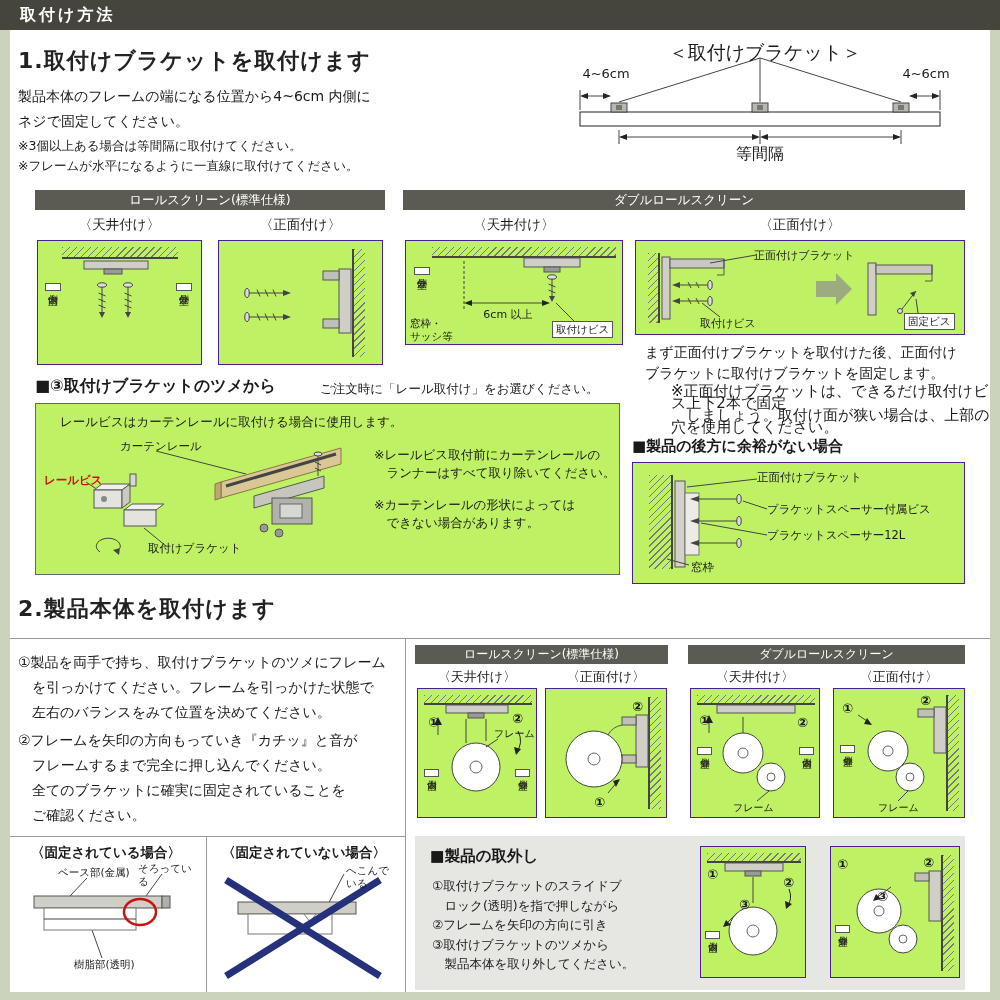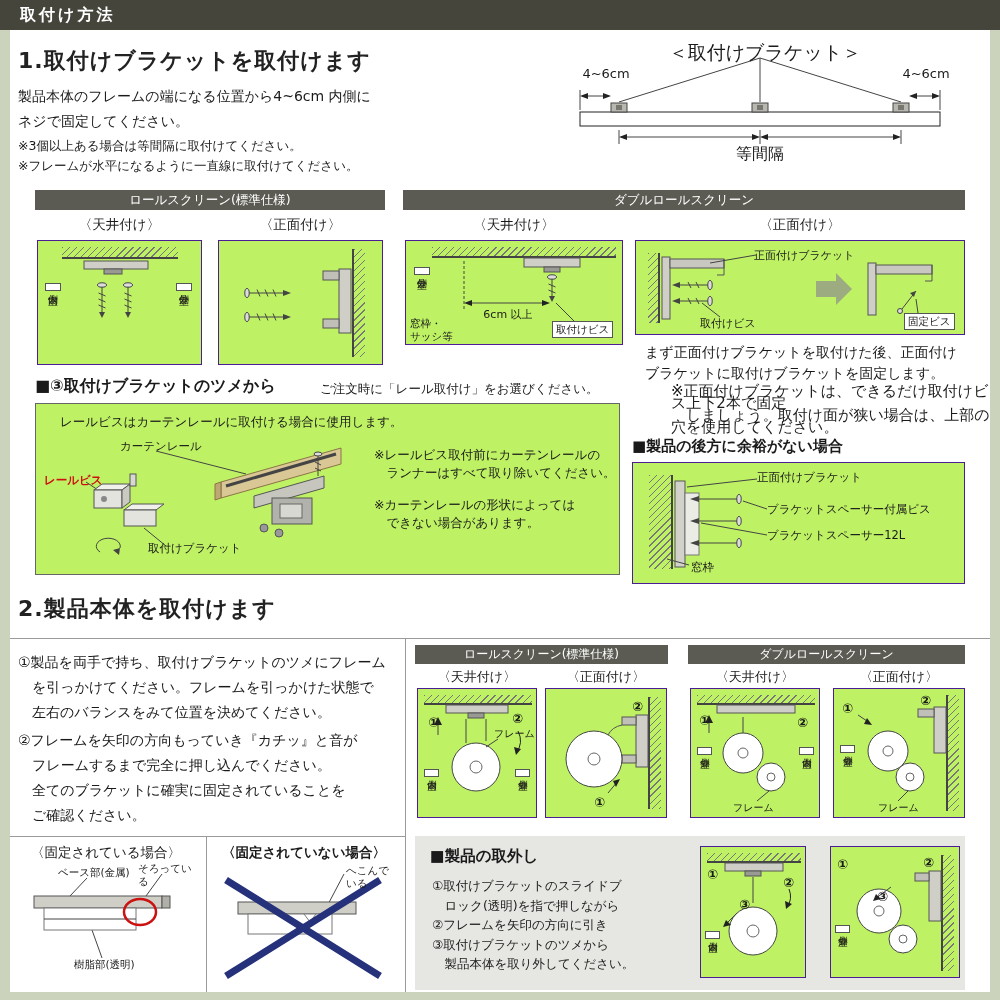--- a/index.html
+++ b/index.html
@@ -266,21 +266,21 @@
 <div class="abs line" style="left:206px;top:836px;width:1px;height:156px"></div>
 
 <div class="abs body-text" style="left:18px;top:650px;width:386px;line-height:25px">①製品を両手で持ち、取付けブラケットのツメにフレーム
 　を引っかけてください。フレームを引っかけた状態で
 　左右のバランスをみて位置を決めてください。</div>
 <div class="abs body-text" style="left:18px;top:728px;width:386px;line-height:25px">②フレームを矢印の方向もっていき『カチッ』と音が
 　フレームするまで完全に押し込んでください。
 　全てのブラケットに確実に固定されていることを
 　ご確認ください。</div>
 
-<div class="abs center" style="left:12px;top:844px;width:188px;font-size:13.5px;font-weight:normal">〈固定されている場合〉</div>
+<div class="abs center" style="left:12px;top:844px;width:188px;font-size:13.5px;font-weight:bold">〈固定されている場合〉</div>
 <div class="abs center" style="left:208px;top:844px;width:192px;font-size:13.5px;font-weight:bold">〈固定されていない場合〉</div>
 
 <div class="abs" style="left:12px;top:862px;width:190px;height:126px">
   <svg width="190" height="126">
     <line x1="75" y1="16" x2="58" y2="34" stroke="#444"></line>
     <line x1="150" y1="12" x2="134" y2="34" stroke="#444"></line>
     <line x1="90" y1="96" x2="80" y2="68" stroke="#444"></line>
     <rect x="22" y="34" width="128" height="12" fill="#cfcfc8" stroke="#555"></rect>
     <rect x="150" y="34" width="8" height="12" fill="#b0b0a8" stroke="#555"></rect>
     <rect x="32" y="46" width="92" height="22" fill="#fff" stroke="#777"></rect>

